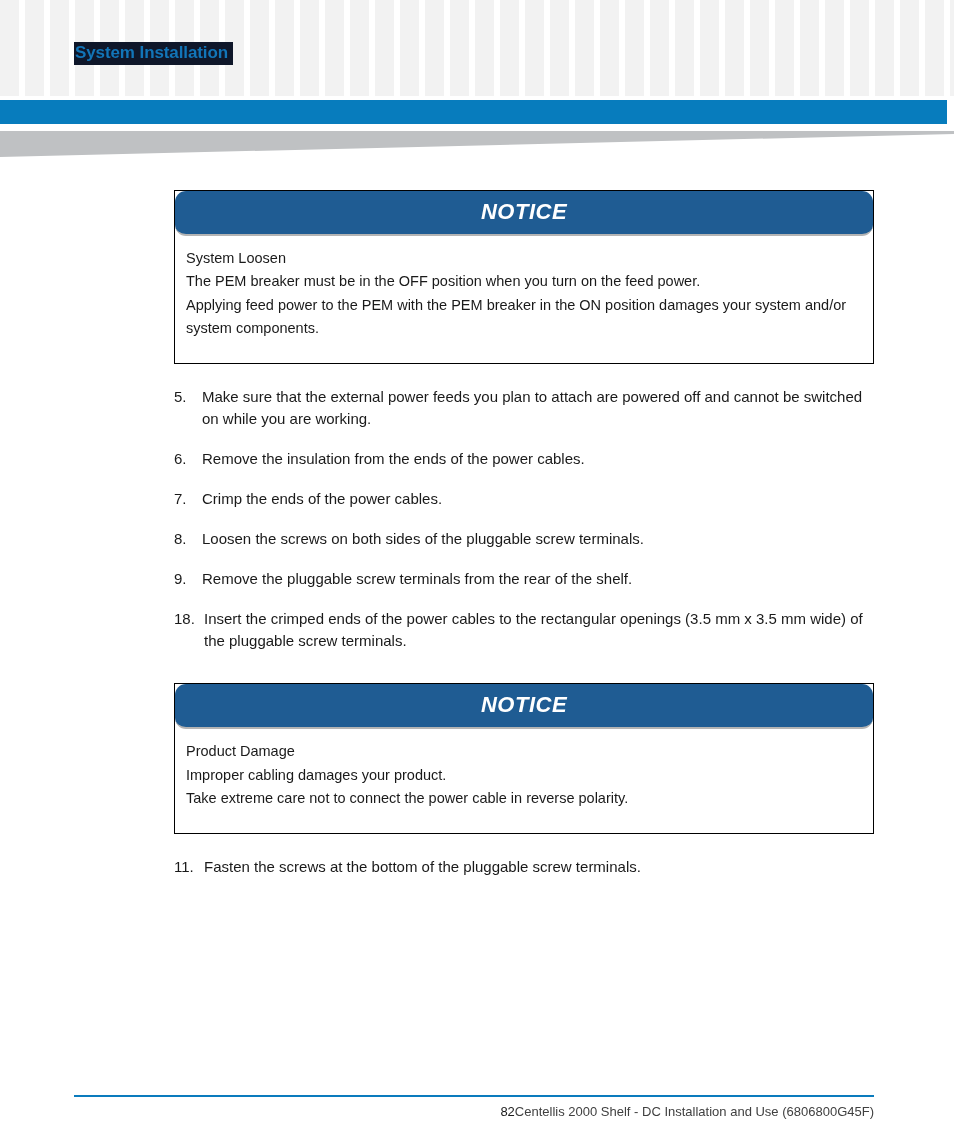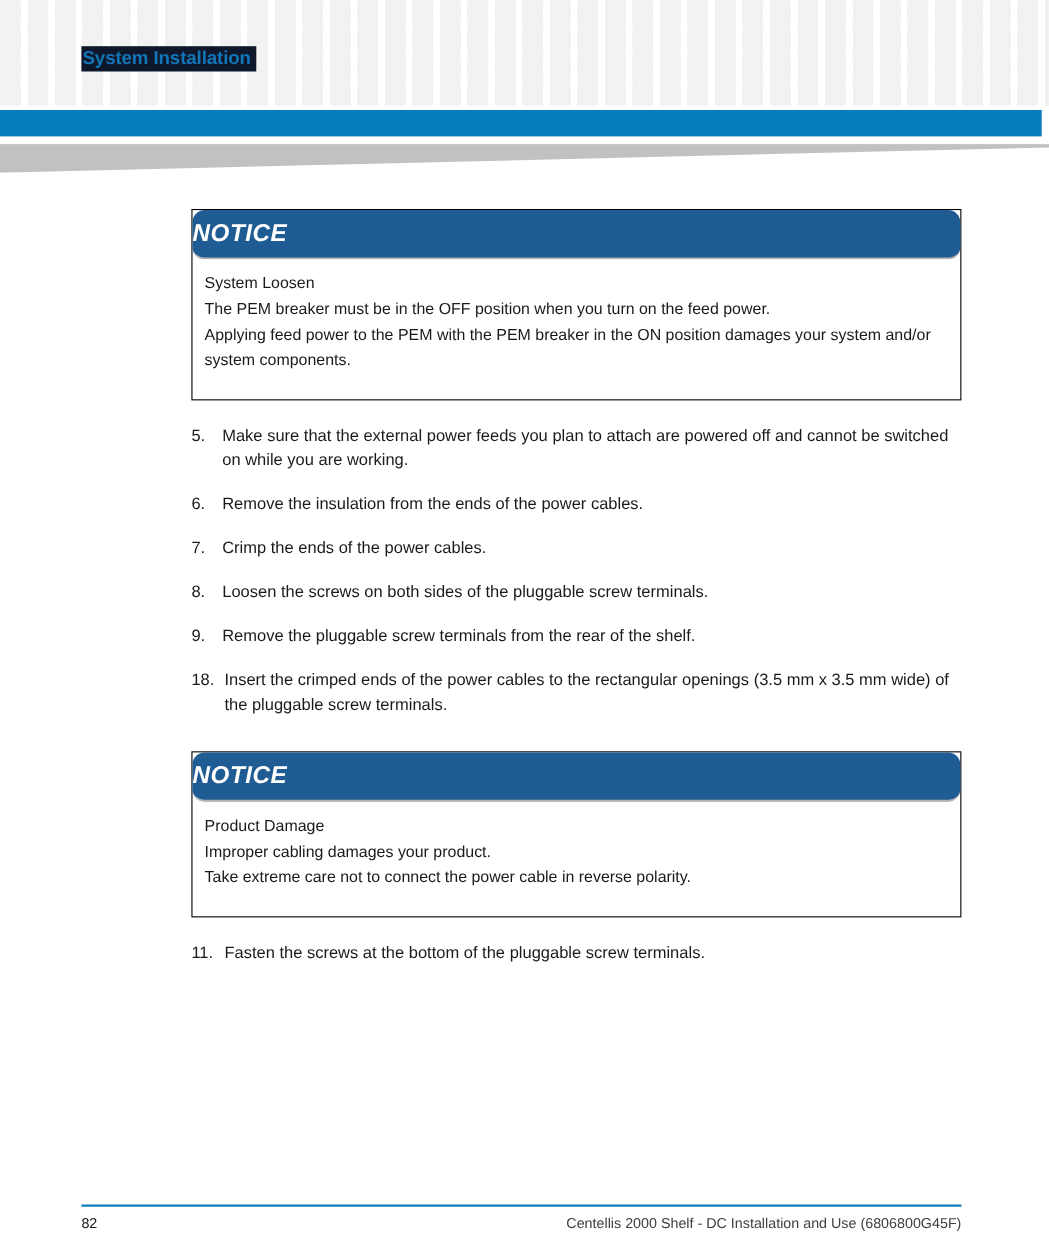--- a/index.html
+++ b/index.html
@@ -93,21 +93,21 @@
   .notice-box {
     width: 700px;
     border: 1px solid #000000;
     background: #ffffff;
     box-sizing: border-box;
     margin-bottom: 0;
   }
   .notice-header {
     background: #1f5c93;
     border-bottom: 2px solid #b4b4b4;
-    text-align: left;
+    text-align: center;
     padding: 8px 0 9px 0;
     border-radius: 11px;
   }
   .notice-title {
     font-size: 22px;
     font-weight: bold;
     font-style: italic;
     color: #ffffff;
     letter-spacing: 0.5px;
   }
@@ -154,21 +154,21 @@
 
   
   .footer {
     position: absolute;
     left: 74px;
     top: 1095px;
     width: 800px;
     border-top: 2px solid #0a7bbd;
     padding-top: 7px;
     display: flex;
-    justify-content: space-between;
+    justify-content: flex-end;
     align-items: baseline;
   }
   .footer-page {
     font-size: 13px;
     color: #1a1a1a;
   }
   .footer-doc {
     font-size: 13px;
     color: #404040;
   }

